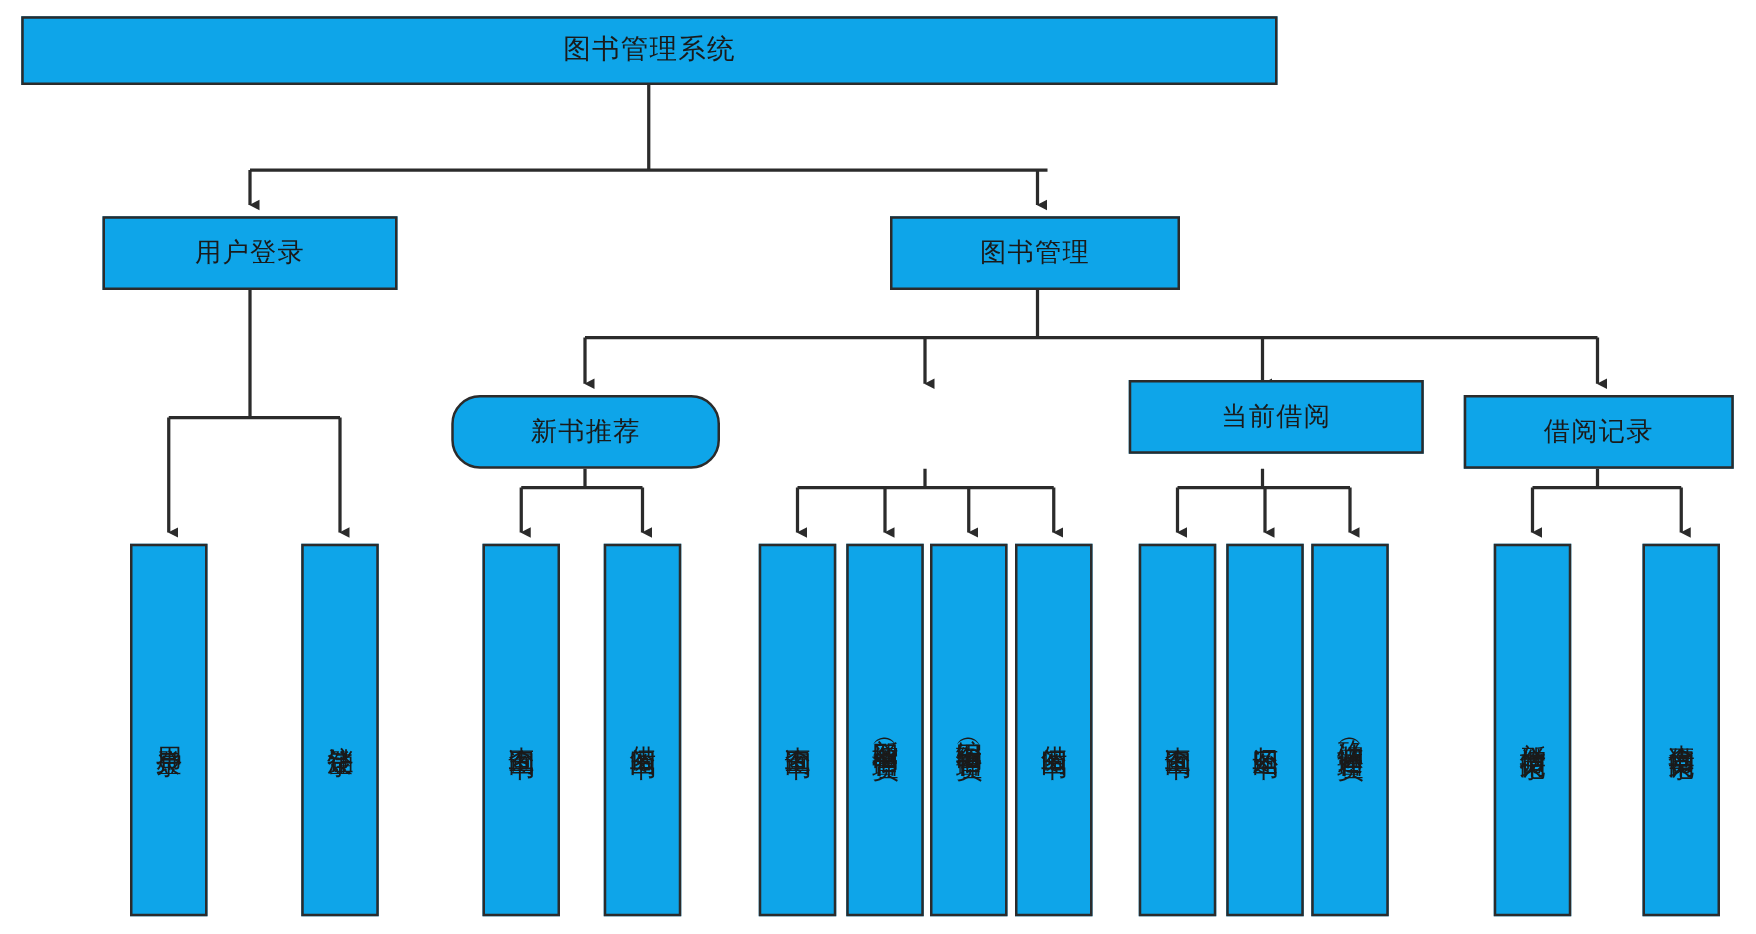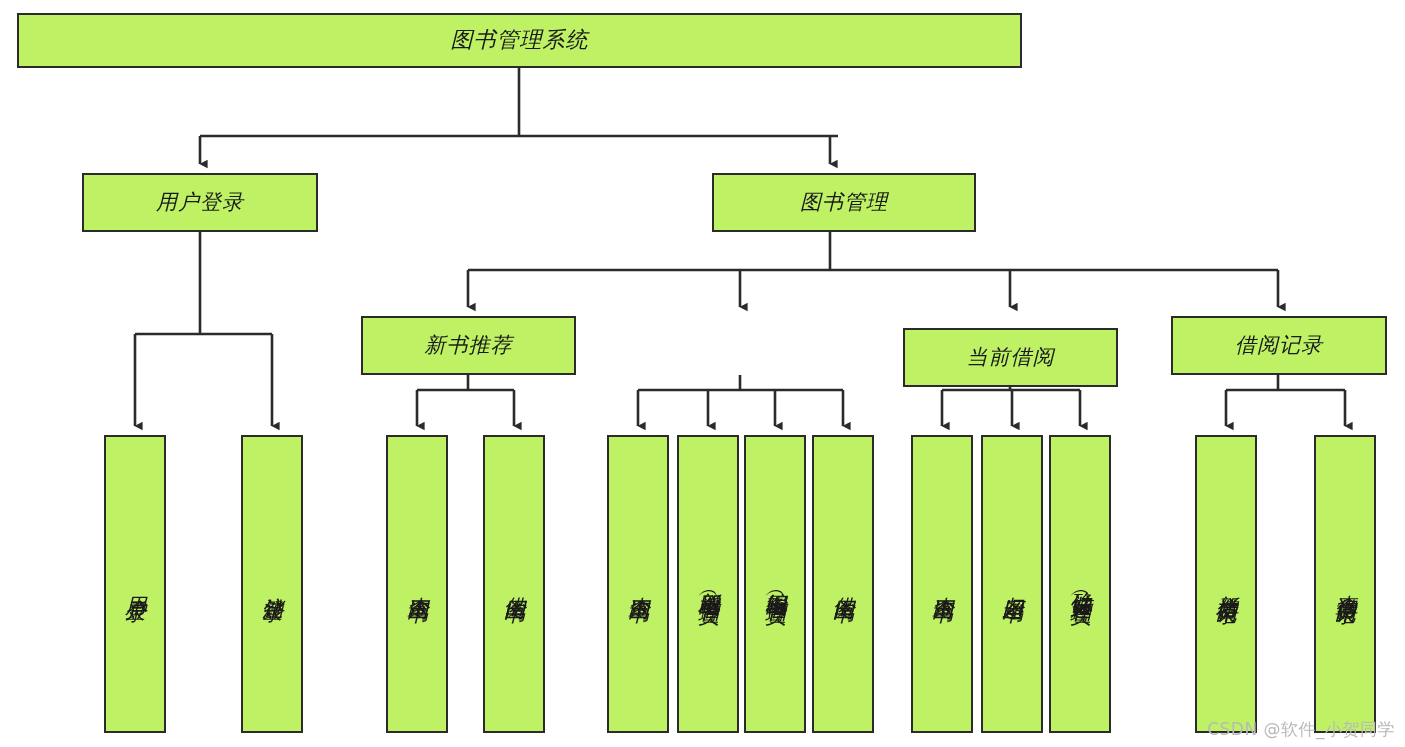--- a/index.html
+++ b/index.html
@@ -23,26 +23,25 @@
     left: 0;
     top: 0;
     width: 1405px;
     height: 747px;
     pointer-events: none;
   }
   .node {
     position: absolute;
     box-sizing: border-box;
     border: 2px solid #2b2b2b;
-    background: #bef264;
+    background: #0ea5e9;
     display: flex;
     align-items: center;
     justify-content: center;
     color: #1a1a1a;
-    font-style: italic;
   }
   .node.horiz {
     font-size: 21px;
     letter-spacing: 1px;
     line-height: 1.2;
   }
   .node.root {
     font-size: 22px;
   }
   .node.leaf {
@@ -123,28 +122,28 @@
     </g>
   </svg>
 
   <div class="node horiz root" style="left:17px; top:13px; width:1005px; height:55px;">
     <span>图书管理系统</span>
   </div>
 
   <div class="node horiz" style="left:82px; top:173px; width:236px; height:59px;">
     <span>用户登录</span>
   </div>
-  <div class="node horiz" style="left:712px; top:173px; width:264px; height:59px;">
+  <div class="node horiz" style="left:712px; top:173px; width:232px; height:59px;">
     <span>图书管理</span>
   </div>
 
-  <div class="node horiz" style="left:361px; top:316px; width:215px; height:59px;">
+  <div class="node horiz" style="left:361px; top:316px; width:215px; height:59px;border-radius:23px;">
     <span>新书推荐</span>
   </div>
-  <div class="node horiz" style="left:903px; top:328px; width:215px; height:59px;">
+  <div class="node horiz" style="left:903px; top:304px; width:236px; height:59px;">
     <span>当前借阅</span>
   </div>
   <div class="node horiz" style="left:1171px; top:316px; width:216px; height:59px;justify-content:center;">
     <span>借阅记录</span>
   </div>
 
   <div class="node leaf" style="left:104px; top:435px; width:62px; height:298px;">
     <span class="vtext">用户登录</span>
   </div>
   <div class="node leaf" style="left:241px; top:435px; width:62px; height:298px;">
@@ -177,15 +176,14 @@
   <div class="node leaf" style="left:1049px; top:435px; width:62px; height:298px;">
     <span class="vtext">确认归还（管理员）</span>
   </div>
   <div class="node leaf" style="left:1195px; top:435px; width:62px; height:298px;">
     <span class="vtext">新增借阅记录</span>
   </div>
   <div class="node leaf" style="left:1314px; top:435px; width:62px; height:298px;">
     <span class="vtext">查询借阅记录</span>
   </div>
 
-  <div class="watermark">CSDN @软件_小贺同学</div>
 
 </div>
 
 </body></html>

